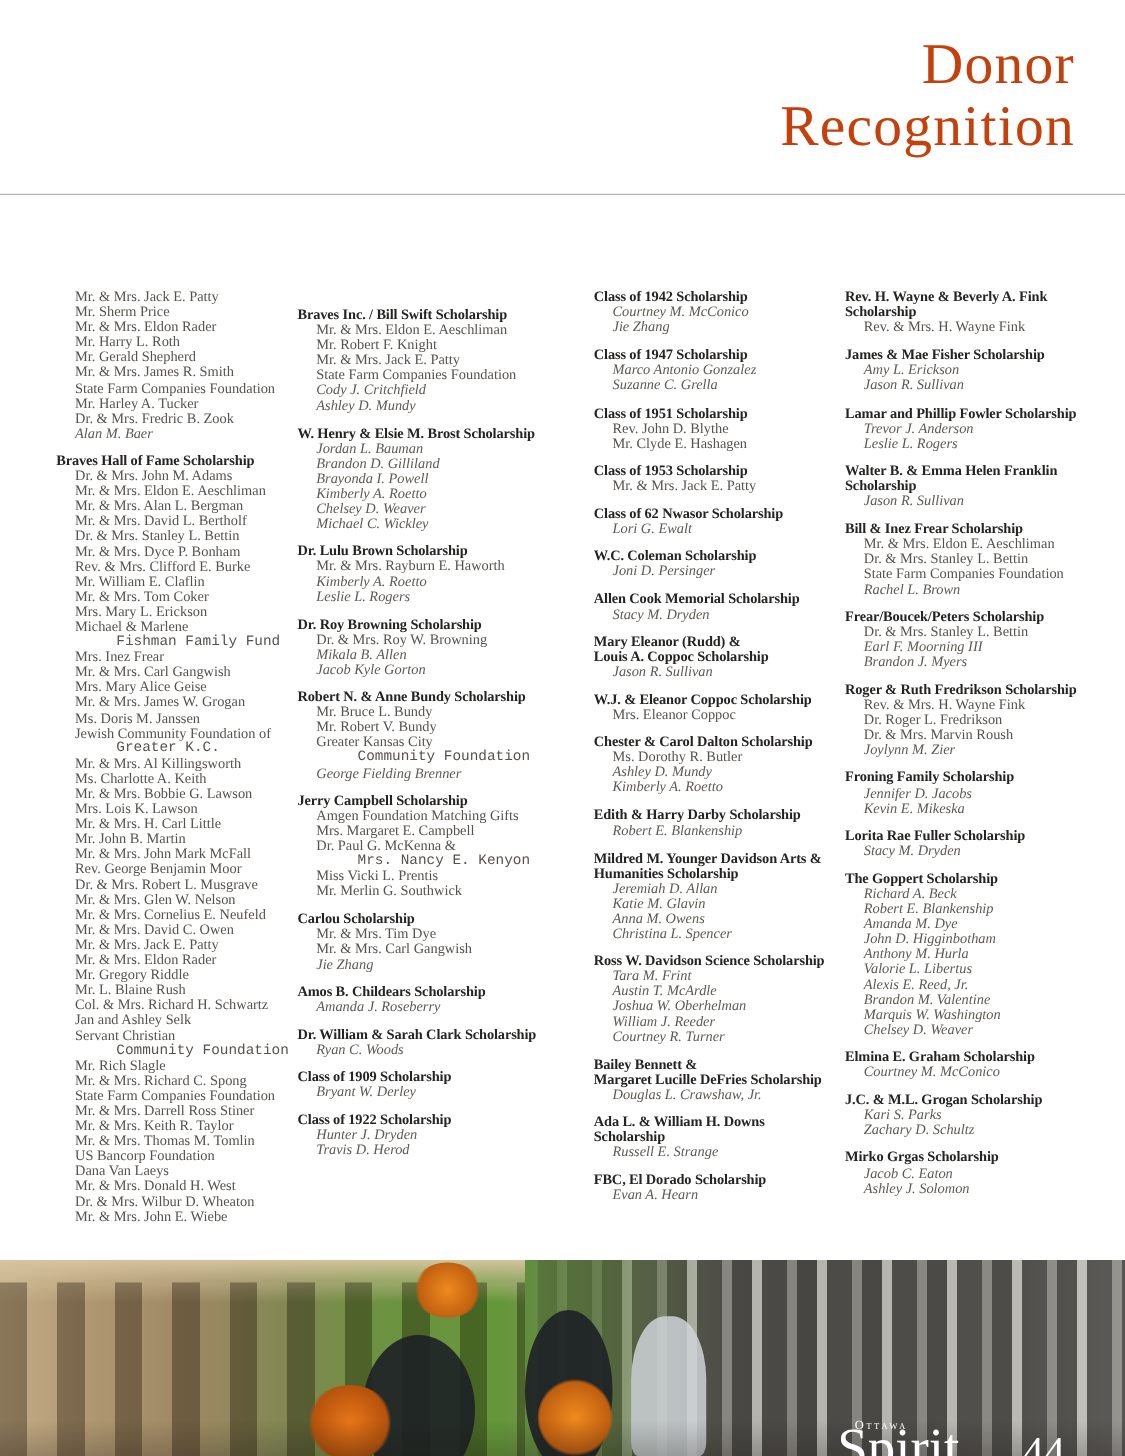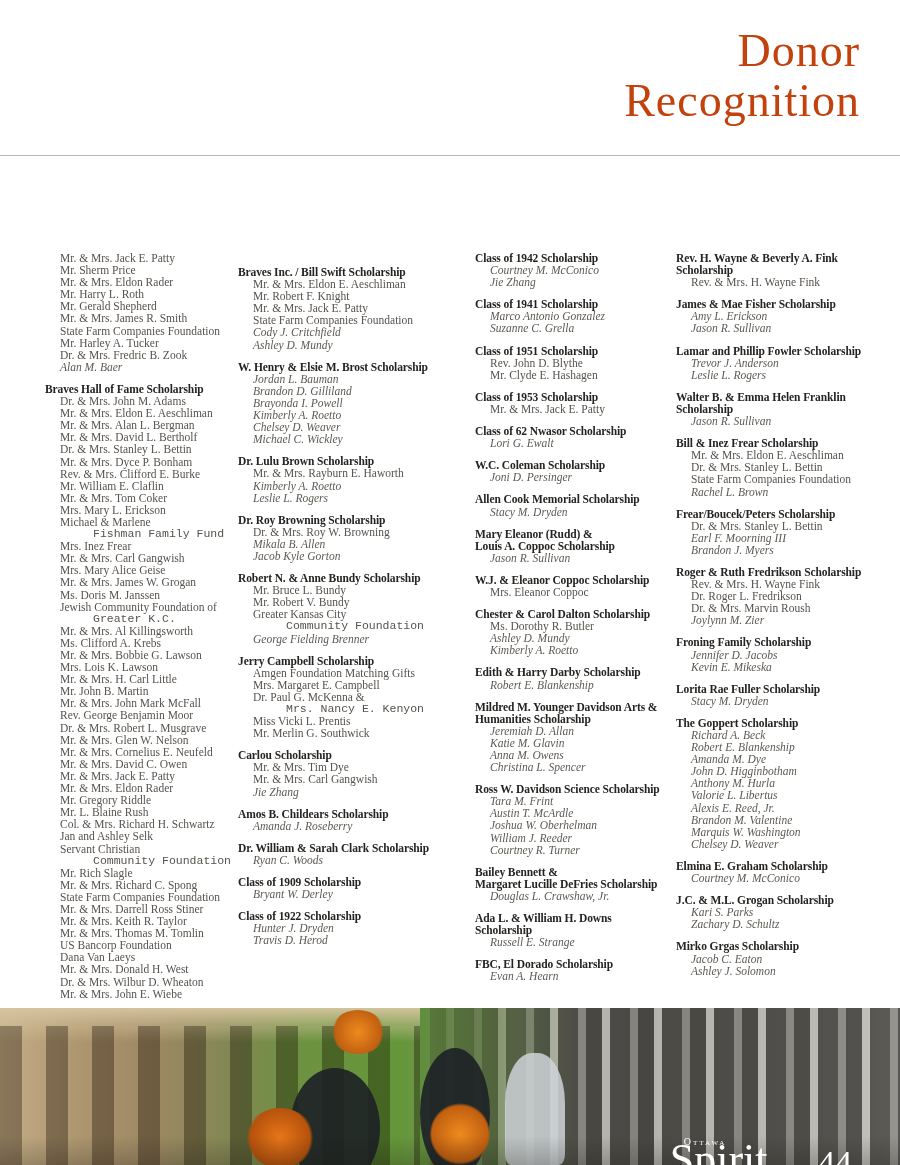--- a/index.html
+++ b/index.html
@@ -8,21 +8,21 @@
     font-family:"Liberation Serif",serif;overflow:hidden;
   }
   .page-title{
     position:absolute;top:26px;right:40px;text-align:right;
     font-size:46px;line-height:50px;color:#c2410c;letter-spacing:1px;font-weight:400;
   }
   .rule{
     position:absolute;left:0;top:155px;width:900px;height:1px;background:#b7b7b7;
   }
   .col{
-    position:absolute;font-size:11.5px;line-height:12.1px;color:#56524d;margin-top:20px;
+    position:absolute;font-size:11.5px;line-height:12.1px;color:#56524d;
   }
   .col1{left:45px;top:232px;width:195px;}
   .col2{left:238px;top:246px;width:205px;}
   .col3{left:475px;top:232px;width:200px;}
   .col4{left:676px;top:232px;width:200px;}
   .section{margin-bottom:10px;}
   .sec-header{
     font-weight:bold;color:#262422;white-space:nowrap;letter-spacing:-0.1px;
   }
   .entry{padding-left:15px;white-space:nowrap;}
@@ -112,21 +112,21 @@
       <div class="entry">Michael &amp; Marlene</div>
       <div class="entry ind2">Fishman Family Fund</div>
       <div class="entry">Mrs. Inez Frear</div>
       <div class="entry">Mr. &amp; Mrs. Carl Gangwish</div>
       <div class="entry">Mrs. Mary Alice Geise</div>
       <div class="entry">Mr. &amp; Mrs. James W. Grogan</div>
       <div class="entry">Ms. Doris M. Janssen</div>
       <div class="entry">Jewish Community Foundation of</div>
       <div class="entry ind2">Greater K.C.</div>
       <div class="entry">Mr. &amp; Mrs. Al Killingsworth</div>
-      <div class="entry">Ms. Clifford A. Krebs</div>
+      <div class="entry">Ms. Charlotte A. Keith</div>
       <div class="entry">Mr. &amp; Mrs. Bobbie G. Lawson</div>
       <div class="entry">Mrs. Lois K. Lawson</div>
       <div class="entry">Mr. &amp; Mrs. H. Carl Little</div>
       <div class="entry">Mr. John B. Martin</div>
       <div class="entry">Mr. &amp; Mrs. John Mark McFall</div>
       <div class="entry">Rev. George Benjamin Moor</div>
       <div class="entry">Dr. &amp; Mrs. Robert L. Musgrave</div>
       <div class="entry">Mr. &amp; Mrs. Glen W. Nelson</div>
       <div class="entry">Mr. &amp; Mrs. Cornelius E. Neufeld</div>
       <div class="entry">Mr. &amp; Mrs. David C. Owen</div>
@@ -223,21 +223,21 @@
       <div class="entry it">Travis D. Herod</div>
     </div>
   </div>
 <div class="col col3">
     <div class="section">
       <div class="sec-header">Class of 1942 Scholarship</div>
       <div class="entry it">Courtney M. McConico</div>
       <div class="entry it">Jie Zhang</div>
     </div>
     <div class="section">
-      <div class="sec-header">Class of 1941 Scholarship</div>
+      <div class="sec-header">Class of 1947 Scholarship</div>
       <div class="entry it">Marco Antonio Gonzalez</div>
       <div class="entry it">Suzanne C. Grella</div>
     </div>
     <div class="section">
       <div class="sec-header">Class of 1951 Scholarship</div>
       <div class="entry">Rev. John D. Blythe</div>
       <div class="entry">Mr. Clyde E. Hashagen</div>
     </div>
     <div class="section">
       <div class="sec-header">Class of 1953 Scholarship</div>

